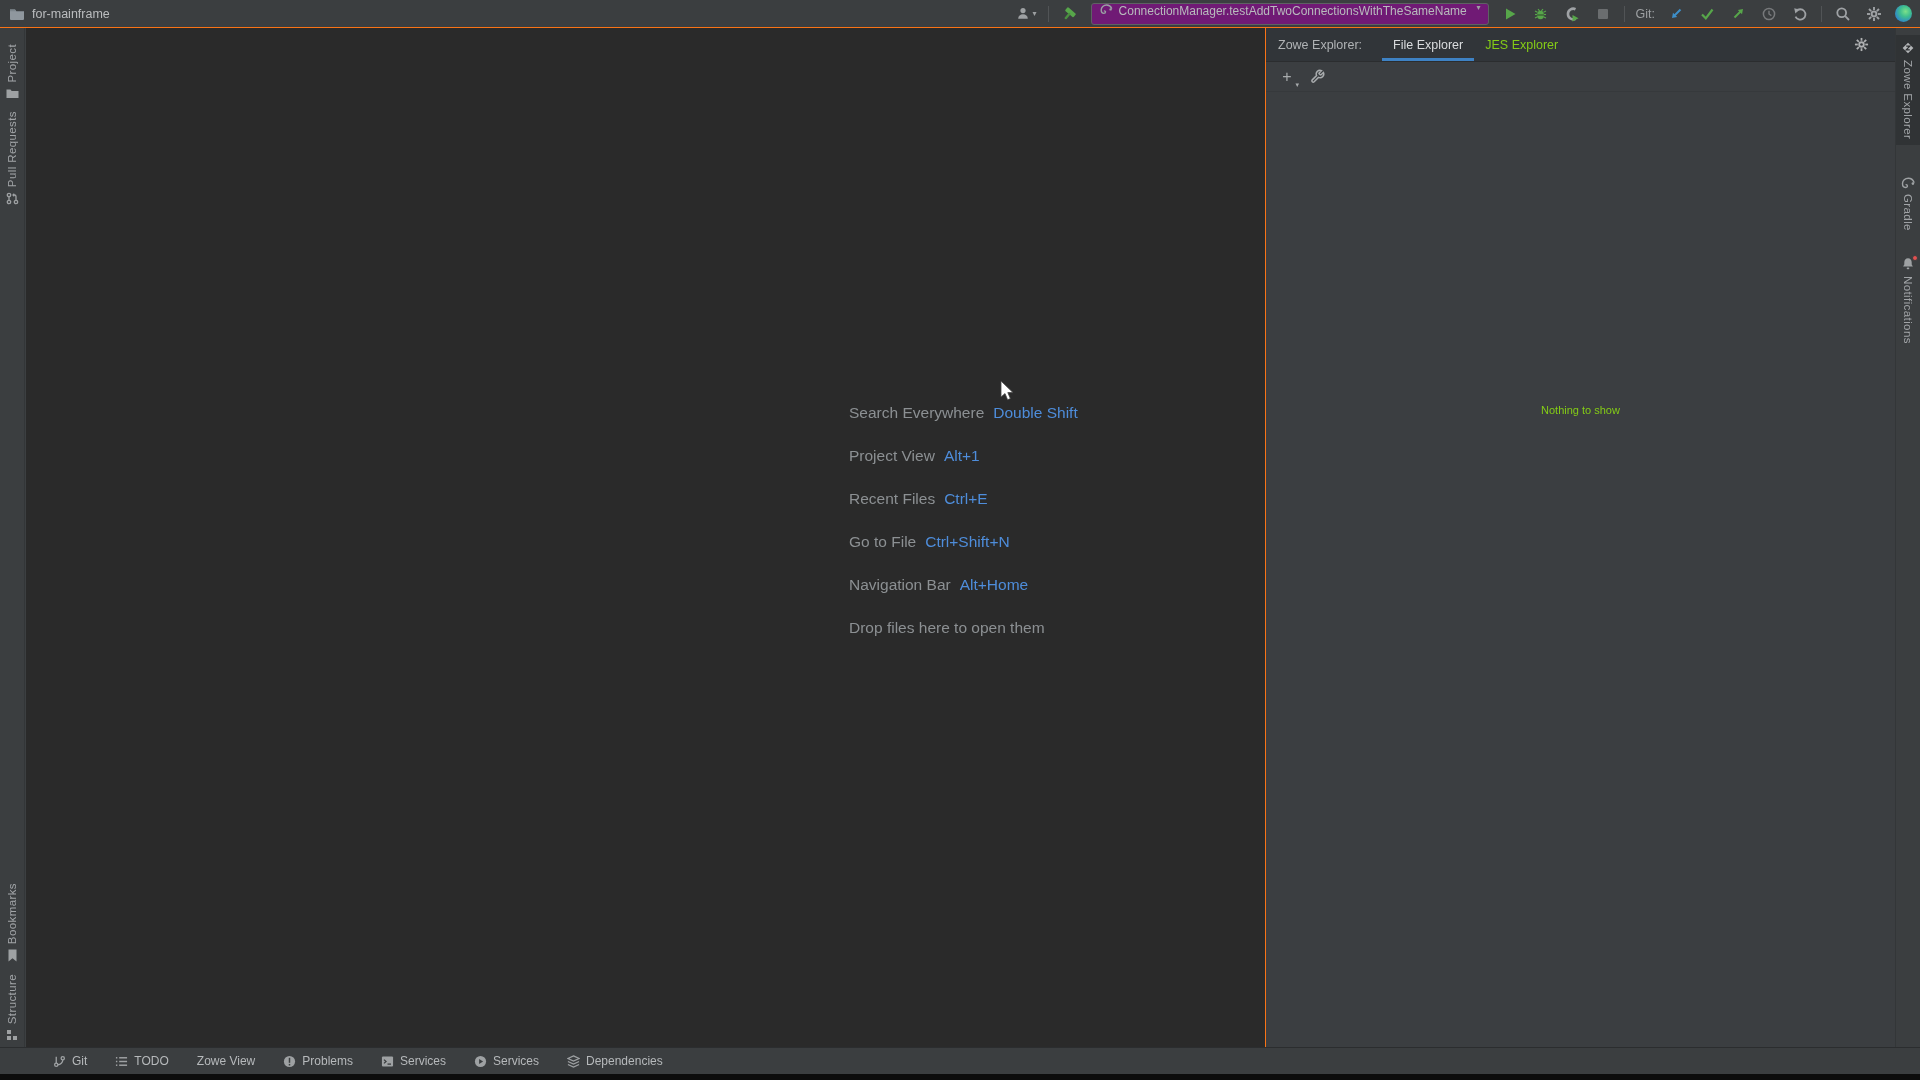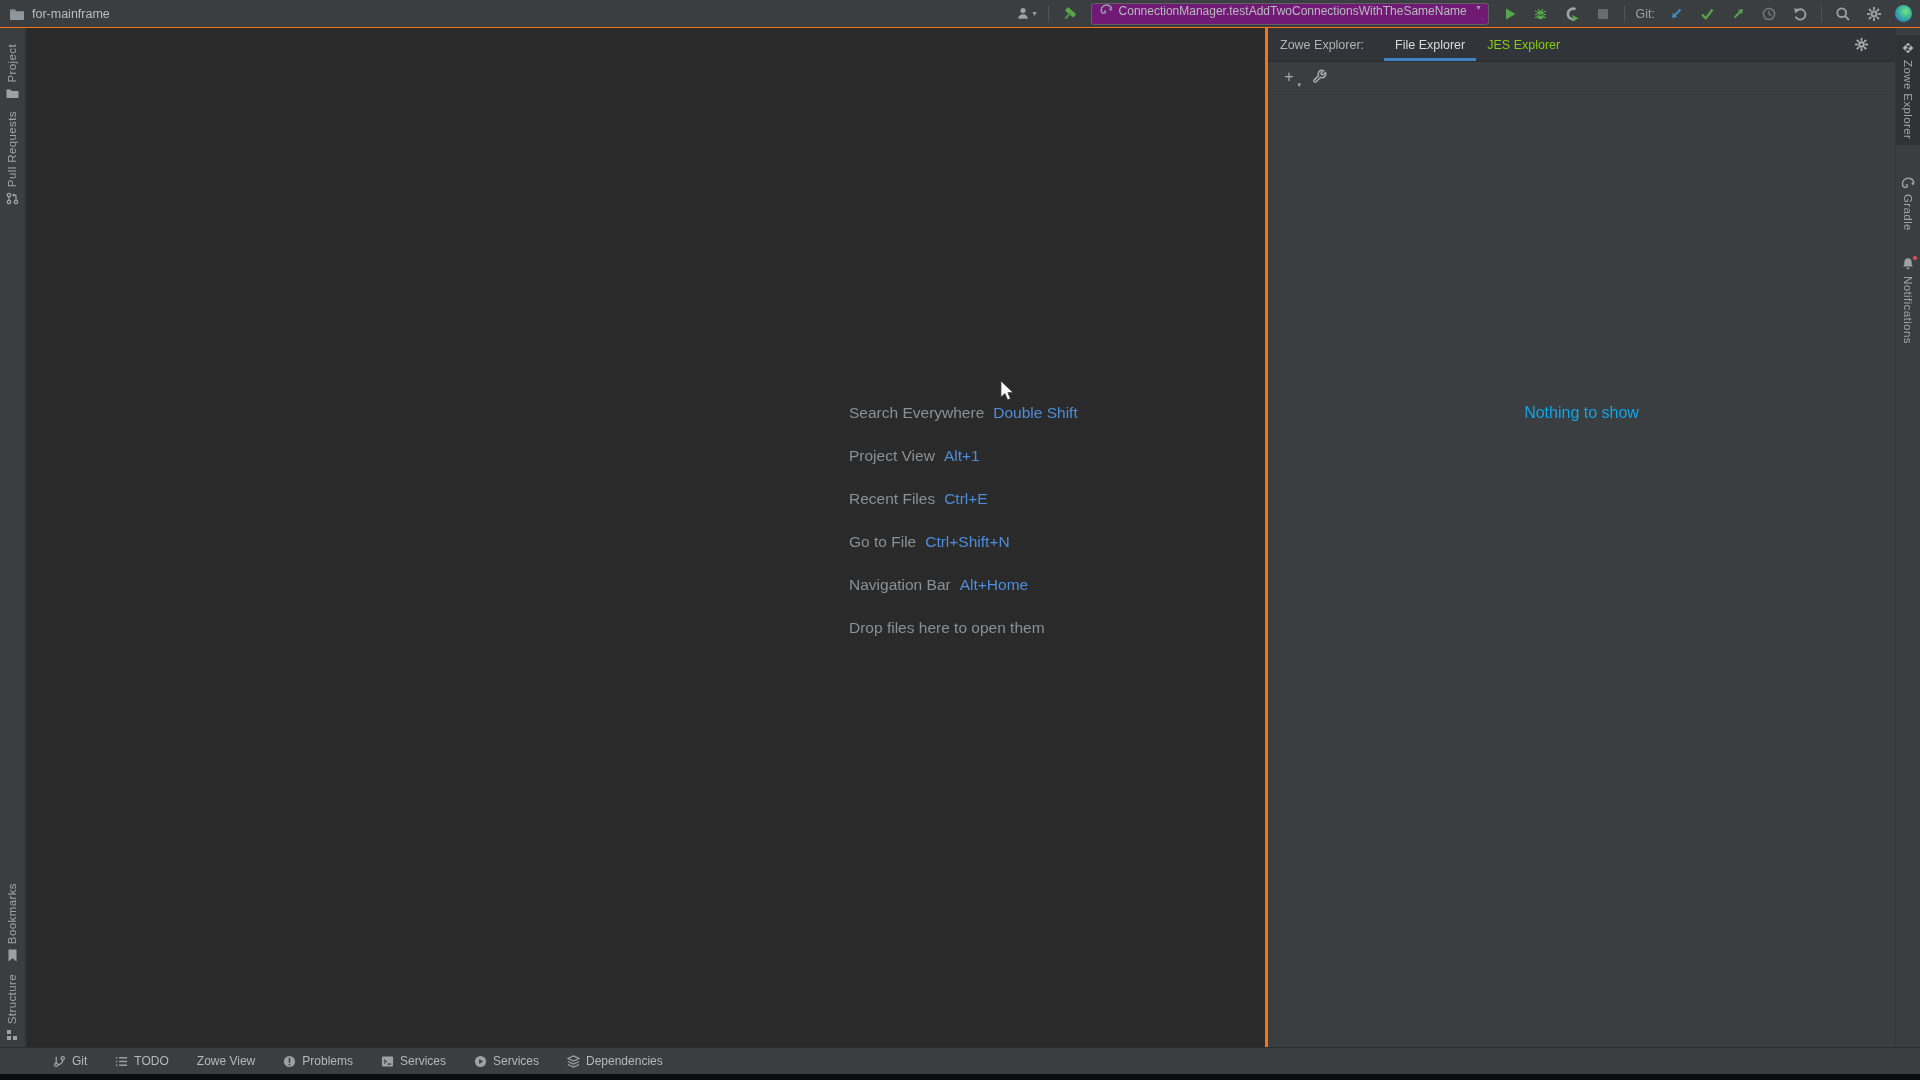--- a/index.html
+++ b/index.html
@@ -40,34 +40,34 @@
   
   .editor { position:absolute; top:28px; left:26px; right:655px; bottom:33px; background:#2a2a2a; }
   .hints { position:absolute; left:823px; top:363px; }
   .hint-row { height:43px; display:flex; align-items:center; gap:9px; font-size:15.5px; }
   .hint-label { color:#8c9093;text-align:center; }
   .hint-key { color:#4e8ddb; }
   .cursor { position:absolute; left:974px; top:352px; }
 
   
   .panel { position:absolute; top:28px; right:25px; width:630px; bottom:33px;
-           background:#3b3e41; border-left:3px solid #f97316; }
+           background:#3b3e41; border-left:1px solid #f97316; }
   .panel-header { height:34px; background:#313539; border-bottom:1px solid #2b2d2f;
                   display:flex; align-items:stretch; padding-left:12px; }
   .panel-title { align-self:center; font-size:12.5px; color:#b0b3b5; margin-right:20px; white-space:nowrap; }
   .ptab { display:flex; align-items:center; padding:0 11px; font-size:12.5px; color:#84cc16; }
   .ptab.active { color:#dadcde; box-shadow:inset 0 -3px 0 #3e82c4; }
   .panel-header-right { margin-left:auto; display:flex; align-items:center; gap:13px; padding-right:13px; }
   .min-dash { width:11px; height:2px; background:#afb1b3; }
   .panel-toolbar { height:30px; display:flex; align-items:center; gap:15px; padding-left:13px;
                    border-bottom:1px solid #36393c; }
   .add-btn { position:relative; color:#a8abad; font-size:16px; line-height:1; width:16px; text-align:center; }
   .add-caret { position:absolute; right:-4px; bottom:-3px; font-size:7px; color:#a8abad; }
   .empty-text { position:absolute; top:376px; left:0; right:0; text-align:center;
-                font-size:16px; color:#0ea5e9; }
+                font-size:11px; color:#84cc16; }
 
   
   .statusbar { position:absolute; left:0; right:0; bottom:6px; height:27px; background:#3b3e40;
                border-top:1px solid #2b2d2f; display:flex; align-items:center; padding-left:39px; }
   .sb-item { display:flex; align-items:center; gap:6px; padding:0 14px; height:100%; font-size:12px; color:#b6b9bb; }
   .bottom-strip { position:absolute; left:0; right:0; bottom:0; height:6px; background:#0c0c0c; }
 
   svg { display:block; }
 </style>
 </head>

